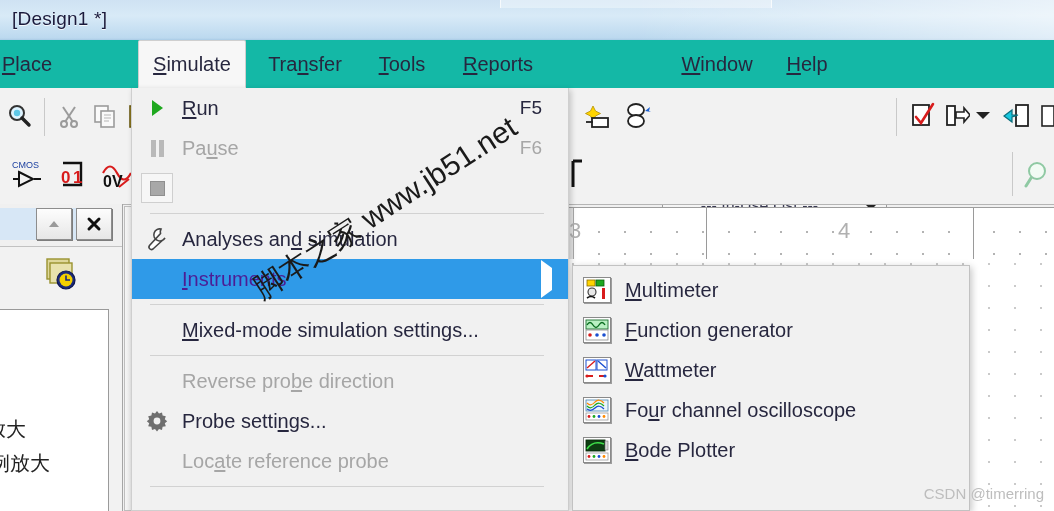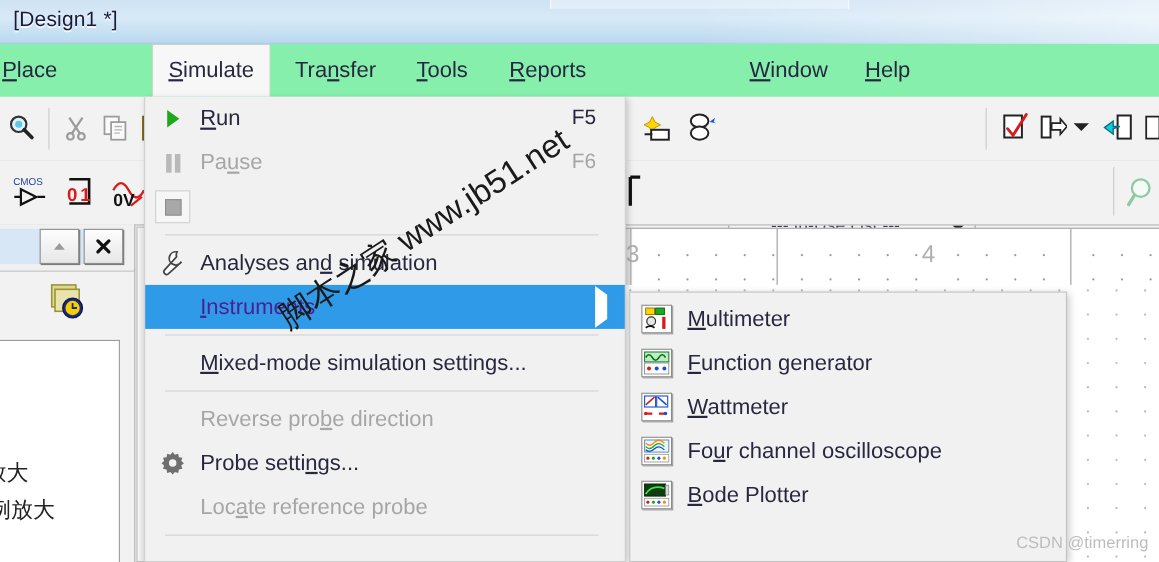--- a/index.html
+++ b/index.html
@@ -31,21 +31,21 @@
   #title-text{
     position:absolute;left:12px;top:8px;
     font-size:19px;color:#1a1a3c;letter-spacing:.2px;
     text-shadow:0 1px 0 rgba(255,255,255,.8);
     white-space:nowrap;
   }
 
   
   #menubar{
     position:absolute;left:0;top:40px;width:1054px;height:48px;
-    background:#86efac;
+    background:#14b8a6;
     border-bottom:1px solid #dcdcdc;
   }
   .menu-item{
     position:absolute;top:0;height:48px;
     display:flex;align-items:center;justify-content:center;
     font-size:20px;color:#27273f;white-space:nowrap;
     padding:0 11px;
     box-sizing:border-box;
   }
   .menu-item u{text-decoration:underline;text-underline-offset:2px;}

